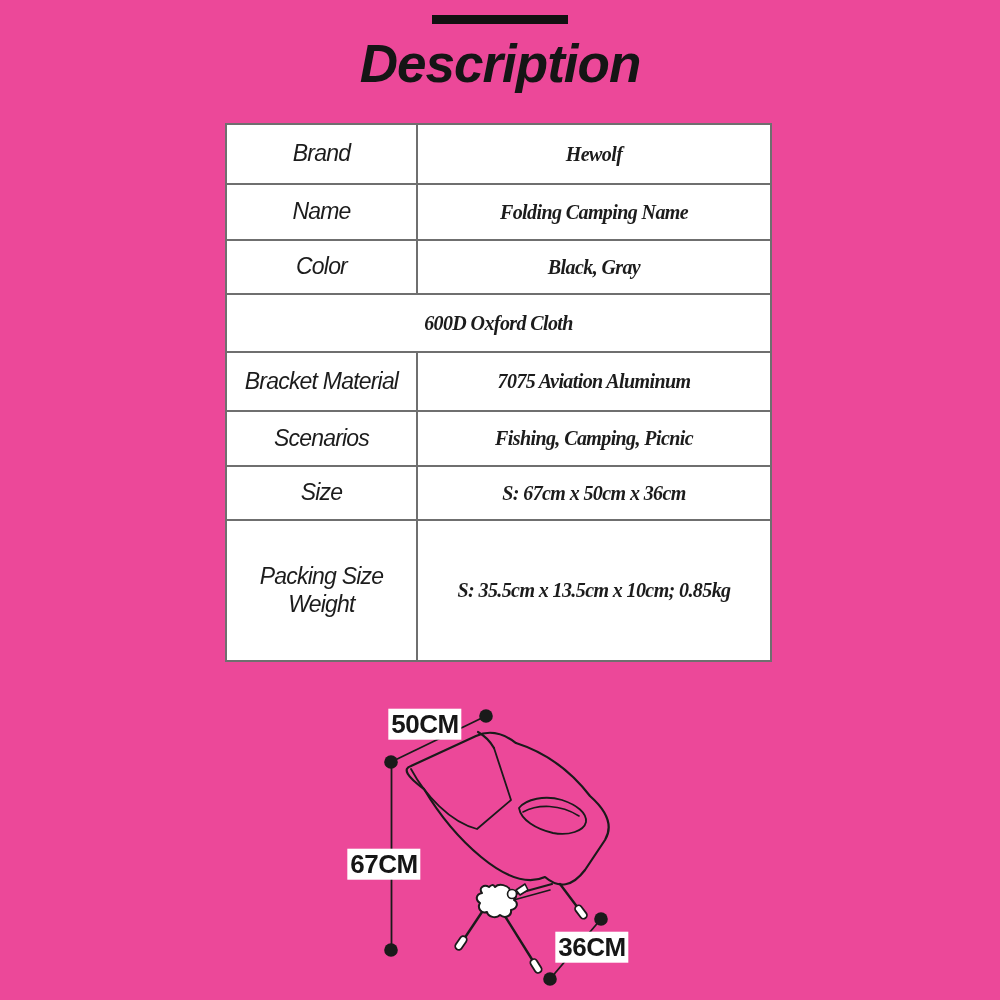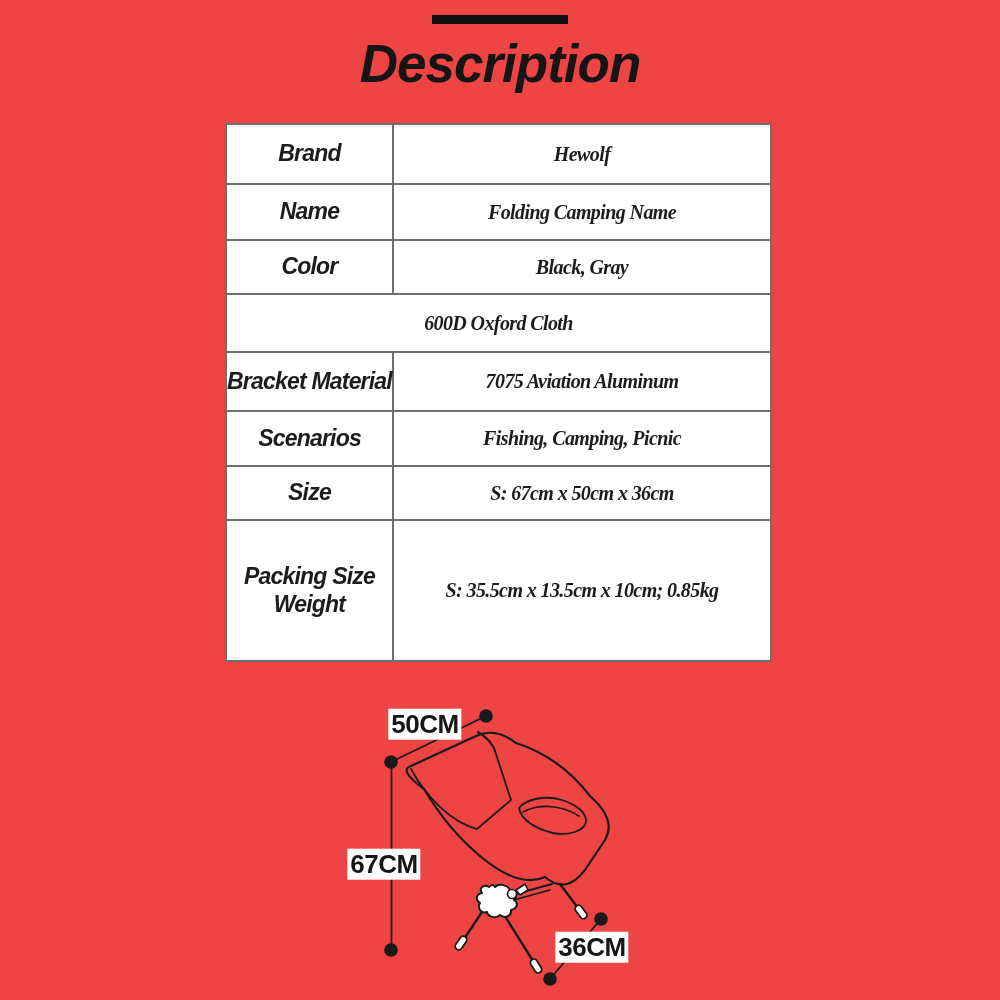--- a/index.html
+++ b/index.html
@@ -1,34 +1,34 @@
 <!DOCTYPE html>
 <html><head>
 <meta charset="utf-8">
 <style>
   * { margin:0; padding:0; box-sizing:border-box; }
   html,body { width:1000px; height:1000px; background:#ffffff; overflow:hidden;
               font-family:"Liberation Sans", sans-serif; color:#1a1a1a; }
-  #page { position:relative; width:1000px; height:1000px; background:#ef4444; }
+  #page { position:relative; width:1000px; height:1000px; background:#ec4899; }
 
   
   .accent-bar { position:absolute; left:432px; top:15px; width:136px; height:9px;
                 background:#111111; }
   .page-title { position:absolute; left:0; right:0; top:32px; text-align:center;
                 font-size:53px; line-height:64px; font-weight:bold; font-style:italic;
                 letter-spacing:-1px; color:#151515; }
 
   
   .spec-table { position:absolute; left:225px; top:123px; width:547px; height:539px;
                 border:2px solid #6f6f6f; display:flex; flex-direction:column; background:#fff; }
   .spec-row { display:flex; flex:none; border-bottom:2px solid #6f6f6f; }
   .spec-row:last-child { border-bottom:none; flex:1; }
-  .cell-label { width:167px; border-right:2px solid #6f6f6f;
+  .cell-label { width:191px; border-right:2px solid #6f6f6f;
                 display:flex; align-items:center; justify-content:center;
-                font-style:italic; font-weight:700; font-size:23px; letter-spacing:-0.8px;
+                font-style:italic; font-weight:400; font-size:23px; letter-spacing:-0.8px;
                 text-align:center; white-space:pre-line; line-height:1.18; color:#1c1c1c; }
   .cell-value { flex:1; display:flex; align-items:center; justify-content:center;
                 font-style:italic; font-weight:600; font-size:20px; letter-spacing:-0.6px;
                 text-align:center; color:#1c1c1c;font-family:Liberation Serif, serif; }
 
   
   .chair-svg { position:absolute; left:340px; top:690px; width:340px; height:310px; z-index:1; }
   .dim-label { position:absolute; z-index:2; transform:translate(-50%,-50%);
                background:#ffffff; padding:1px 3px; font-size:26px; font-weight:600;
                letter-spacing:-0.5px; color:#161616; line-height:1.1; white-space:nowrap; }

